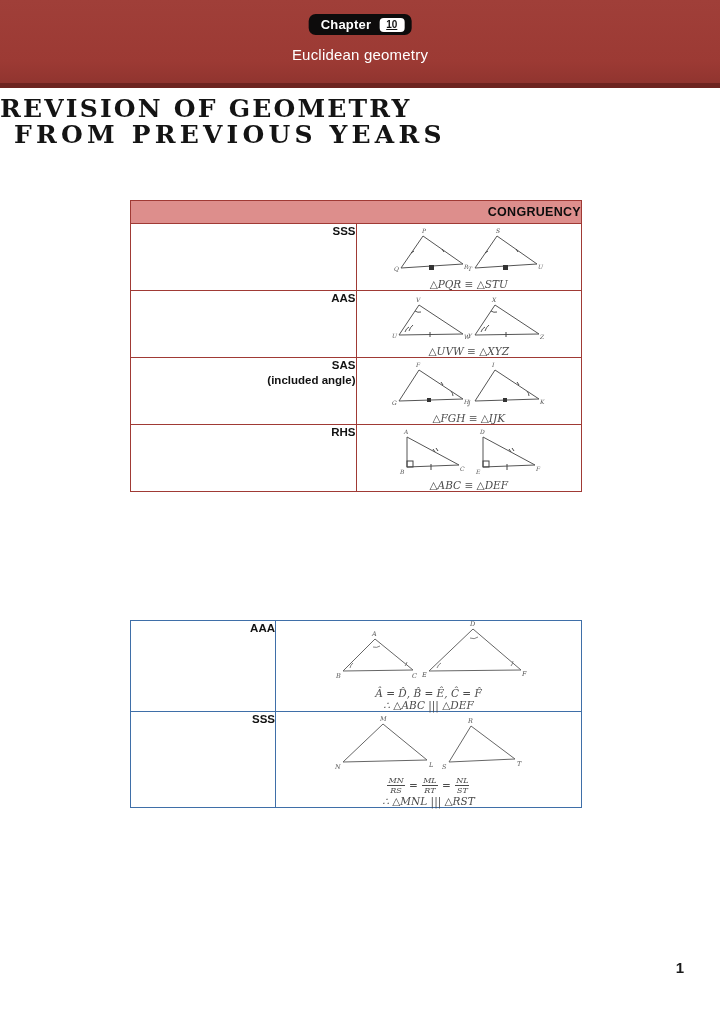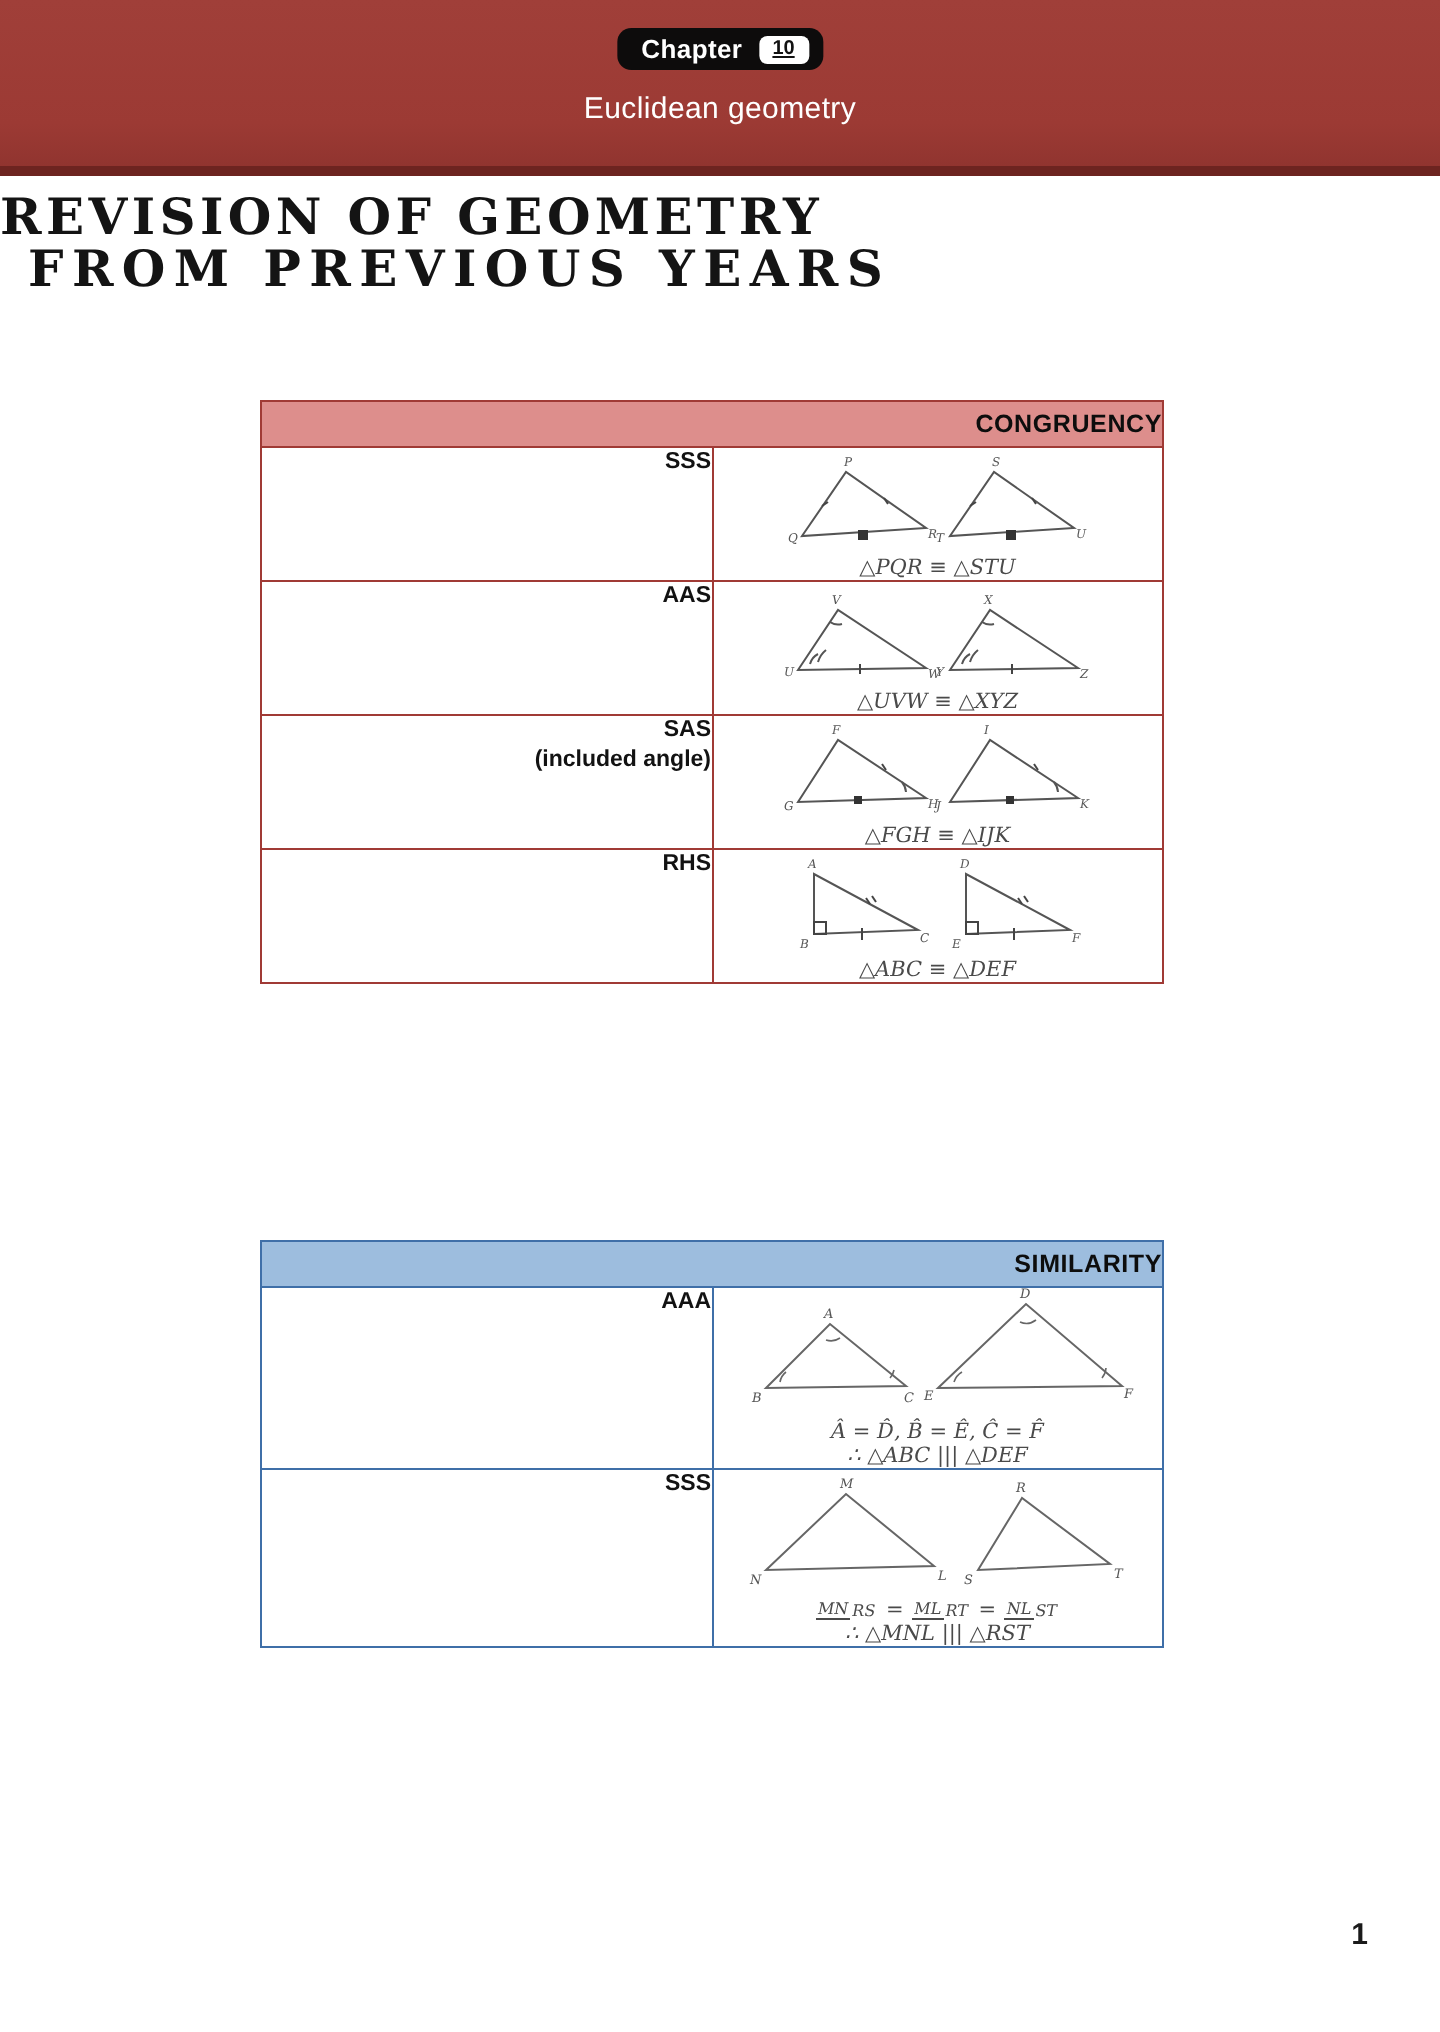--- a/index.html
+++ b/index.html
@@ -149,20 +149,21 @@
     font-style: italic;
     font-size: 10.5px;
     color: #4a4a4a;
     margin-top: 2px;
     line-height: 12px;
     white-space: nowrap;
   }
   .fig-caption .cap-line { display: block; }
   .frac {
     display: inline-flex;
+    flex-direction: column;
     align-items: center;
     vertical-align: middle;
     line-height: 9px;
     font-size: 8px;
     margin: 0 1px;
   }
   .frac .num { border-bottom: .8px solid #4a4a4a; padding: 0 1px; }
   .frac .den { padding: 0 1px; }
 
   
@@ -329,23 +330,20 @@
         </svg>
         <div class="fig-caption">△ABC ≡ △DEF</div>
       </div>
     </td>
   </tr>
 </tbody>
   </table>
 
 <table class="geo-table similarity">
   <tbody>
-      <tr>
-    <th class="tbl-head" colspan="2">SIMILARITY</th>
-  </tr>
 
   <tr>
     <td class="label-cell">AAA</td>
     <td class="figure-cell">
       <div class="fig-wrap">
         <svg class="fig-svg" width="200" height="64" viewBox="0 0 200 64">
           <g stroke="#666" stroke-width="1" fill="none">
             <path d="M14 50 L46 18 L84 49 Z"></path>
             <path d="M100 50 L144 8 L192 49 Z"></path>
           </g>

